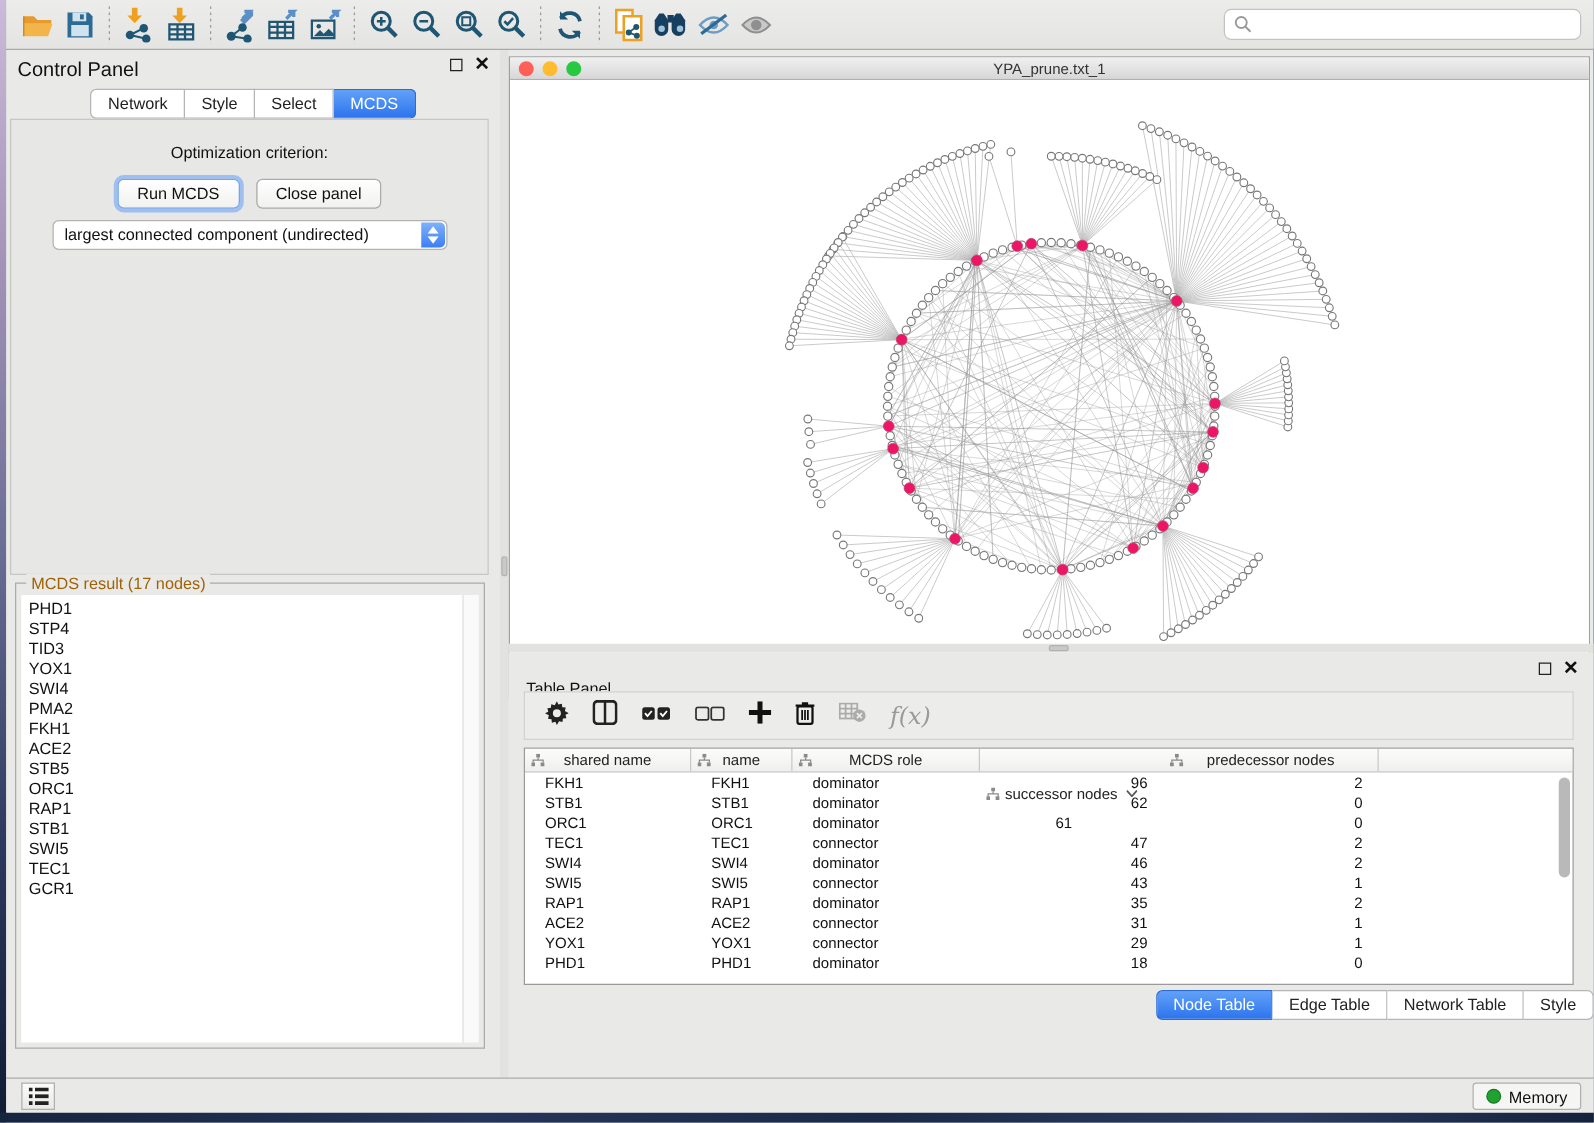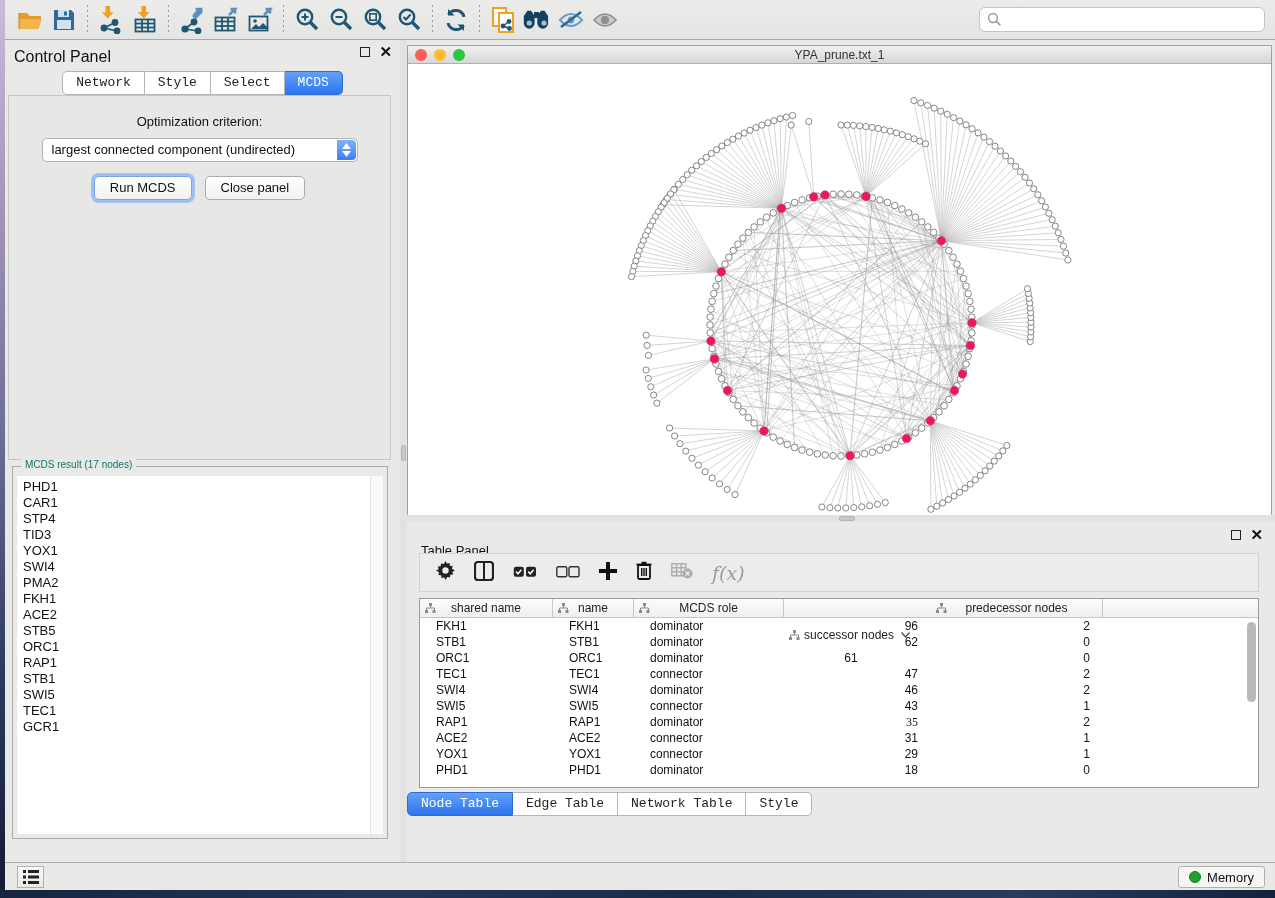--- a/index.html
+++ b/index.html
@@ -30,21 +30,21 @@
     font-family:"Liberation Sans", sans-serif; }
 
   
   #control-panel { position:absolute; left:0; top:40px; width:395px; bottom:28px; background:#e9e9e7; }
   #cp-header { position:absolute; left:0; top:0; right:0; height:28px; }
   #cp-title { position:absolute; left:9px; top:8px; font-size:16px; color:#111; }
   .win-icons { position:absolute; right:8px; top:7px; display:flex; gap:9px; align-items:center; }
   .float-ic { width:10px; height:10px; border:1.5px solid #222; }
   .close-ic { font-size:15px; font-weight:bold; color:#111; line-height:10px; }
 
-  .seg { display:flex;font-family:Liberation Mono, monospace; }
+  .seg { display:flex; }
   .seg-tab { background:#fff; border:1px solid #b5b5b5; border-left-width:0;
     padding:3px 13px 4px; font-size:13px; color:#222; }
   .seg-tab:first-child { border-left-width:1px; border-radius:5px 0 0 5px; }
   .seg-tab:last-child { border-radius:0 5px 5px 0; }
   .seg-tab.active { background:linear-gradient(#62a1f8,#2d74ee); color:#fff; border-color:#2d6bd4; }
   #cp-tabs-row { position:absolute; left:0; right:0; top:31px; display:flex; justify-content:center; }
 
   #cp-box { position:absolute; left:3px; right:9px; top:55px; height:365px;
     background:#e7e7e5; border:1px solid #c6c6c4; }
   #opt-label { margin-top:18px; text-align:center; font-size:13px; color:#111; }
@@ -55,21 +55,21 @@
     background:linear-gradient(#7fb1fa,#3c7ef5); border-radius:0 4px 4px 0;
     display:flex; flex-direction:column; align-items:center; justify-content:center; gap:2px; }
   #cp-buttons { margin-top:14px; display:flex; justify-content:center; gap:13px; }
   .mbtn { background:linear-gradient(#ffffff,#f1f1ef); border:1px solid #ababab; border-radius:5px;
     padding:3px 15px 4px; font-size:13px; color:#111; font-family:"Liberation Sans", sans-serif; }
   .focusring { box-shadow:0 0 0 3px rgba(98,158,248,.55); border-color:#76a4ef; }
 
   #result-group { position:absolute; left:7px; right:12px; top:426px; height:373px;
     border:1px solid #ababab; background:#e9e9e7; }
   #result-title { position:absolute; left:8px; top:-8px; background:#e9e9e7; padding:0 4px;
-    font-size:10px; color:#0f766e;text-align:right; }
+    font-size:13px; color:#a16207;text-align:right; }
   #result-list { position:absolute; left:4px; right:17px; top:9px; bottom:4px; background:#fff;
     overflow:hidden; padding:3px 0 0 6px; }
   #result-scroll { position:absolute; right:4px; top:9px; bottom:4px; width:13px;
     background:#fafafa; border-left:1px solid #e2e2e2; }
   .list-item { font-size:13px; line-height:16px; color:#111; }
 
   
   #vsplit { position:absolute; left:395px; top:40px; width:7px; bottom:28px; background:#e2e2e0; }
   #vsplit .grip { position:absolute; left:1px; top:405px; width:5px; height:16px;
     background:#c9c9c7; border:1px solid #b3b3b3; border-radius:2px; }
@@ -101,21 +101,21 @@
     border-bottom:1px solid #c6c6c6; }
   .th { display:flex; align-items:center; justify-content:center; gap:5px;
     border-right:1px solid #c9c9c9; font-size:12px; color:#222; position:relative; }
   .th .orgicon { position:absolute; left:5px; }
   #tbody .tr { display:flex; height:16px; }
   .td { font-size:12px; color:#111; line-height:16px; padding-left:16px; white-space:nowrap; }
   .td.num { text-align:right; padding-left:0; padding-right:13px; }
   #tbl-scroll { position:absolute; right:1px; top:21px; bottom:2px; width:12px; background:#fff; }
   #tbl-thumb { position:absolute; right:1px; top:2px; width:9px; height:80px; background:#b9b9b9; border-radius:5px; }
 
-  #tp-tabs-row { position:absolute; left:0; right:0; top:270px; display:flex; justify-content:flex-start; }
+  #tp-tabs-row { position:absolute; left:0; right:0; top:270px; display:flex; justify-content:flex-end; }
 
   
   #statusbar { position:absolute; left:0; right:0; bottom:0; height:28px; background:#e9e9e7;
     border-top:1px solid #ababab; }
   #list-btn { position:absolute; left:12px; top:3px; width:27px; height:22px;
     background:linear-gradient(#fbfbfb,#e9e9e7); border:1px solid #b0b0b0;
     display:flex; align-items:center; justify-content:center; }
   #memory-btn { position:absolute; right:10px; top:3px; height:22px;
     background:#f5f5f3; border:1px solid #b0b0b0; border-radius:3px;
     display:flex; align-items:center; gap:6px; padding:0 10px; font-size:13px; color:#111; }
@@ -310,42 +310,41 @@
           <div class="seg" id="cp-tabs">
             <div class="seg-tab">Network</div>
             <div class="seg-tab">Style</div>
             <div class="seg-tab">Select</div>
             <div class="seg-tab active">MCDS</div>
           </div>
         </div>
 
       <div id="cp-box">
         <div id="opt-label">Optimization criterion:</div>
+        <div id="cp-buttons">
+          <button class="mbtn focusring">Run MCDS</button>
+          <button class="mbtn">Close panel</button>
+        </div>
         <div id="criterion">
           <div class="val">largest connected component (undirected)</div>
           <div class="stepper">
             <svg width="9" height="6" viewBox="0 0 9 6">
                 <path d="M4.5 0L9 6H0z" fill="#fff"></path>
               </svg>
             <svg width="9" height="6" viewBox="0 0 9 6">
                 <path d="M4.5 6L0 0h9z" fill="#fff"></path>
               </svg>
           </div>
         </div>
-        <div id="cp-buttons">
-          <button class="mbtn focusring">Run MCDS</button>
-          <button class="mbtn">Close panel</button>
-        </div>
       </div>
 
       <div id="result-group">
         <span id="result-title">MCDS result (17 nodes)</span>
         <div id="result-list">
             <div class="list-item">PHD1</div>
-            <div class="list-item">CAR1</div>
             <div class="list-item">STP4</div>
             <div class="list-item">TID3</div>
             <div class="list-item">YOX1</div>
             <div class="list-item">SWI4</div>
             <div class="list-item">PMA2</div>
             <div class="list-item">FKH1</div>
             <div class="list-item">ACE2</div>
             <div class="list-item">STB5</div>
             <div class="list-item">ORC1</div>
             <div class="list-item">RAP1</div>
@@ -1187,21 +1186,21 @@
               <div class="td" style="width: 133px;">SWI5</div>
               <div class="td" style="width: 81px;">SWI5</div>
               <div class="td" style="width: 150px;">connector</div>
               <div class="td num" style="width: 147px;">43</div>
               <div class="td num" style="width: 172px;">1</div>
             </div>
             <div class="tr">
               <div class="td" style="width: 133px;">RAP1</div>
               <div class="td" style="width: 81px;">RAP1</div>
               <div class="td" style="width: 150px;">dominator</div>
-              <div class="td num" style="width: 147px; font-family: Liberation Serif, serif;">35</div>
+              <div class="td num" style="width: 147px;">35</div>
               <div class="td num" style="width: 172px;">2</div>
             </div>
             <div class="tr">
               <div class="td" style="width: 133px;">ACE2</div>
               <div class="td" style="width: 81px;">ACE2</div>
               <div class="td" style="width: 150px;">connector</div>
               <div class="td num" style="width: 147px;">31</div>
               <div class="td num" style="width: 172px;">1</div>
             </div>
             <div class="tr">

